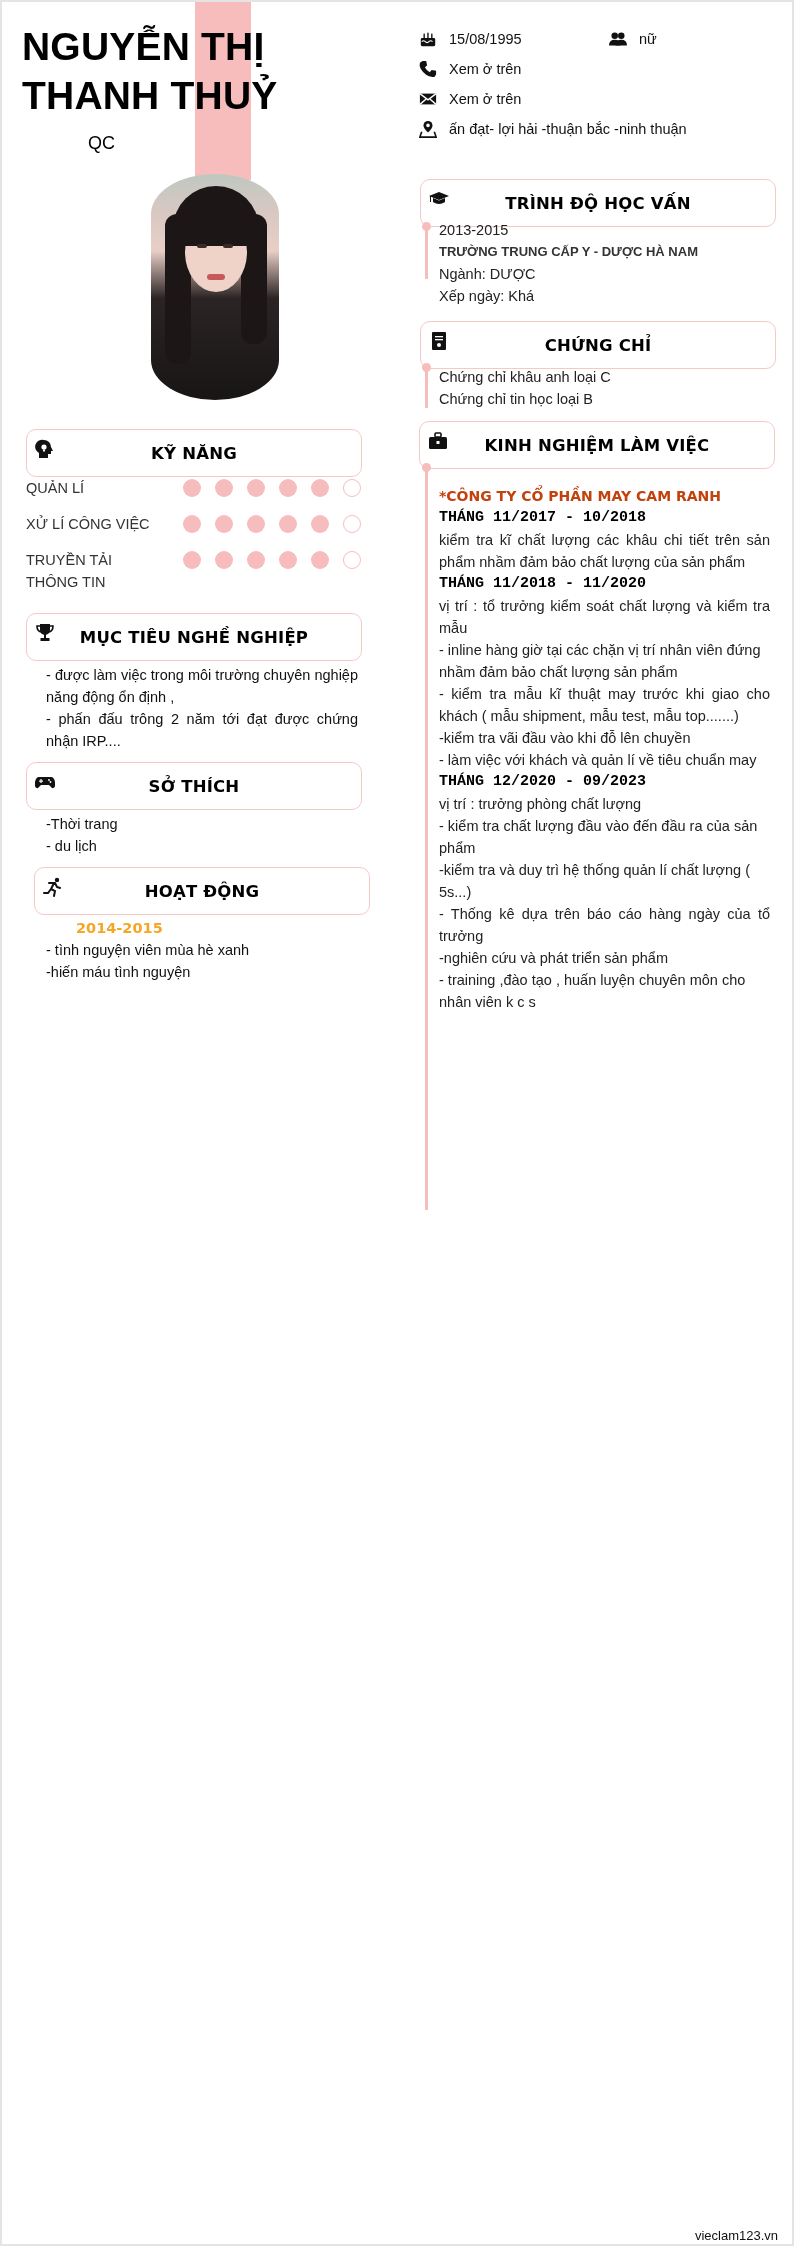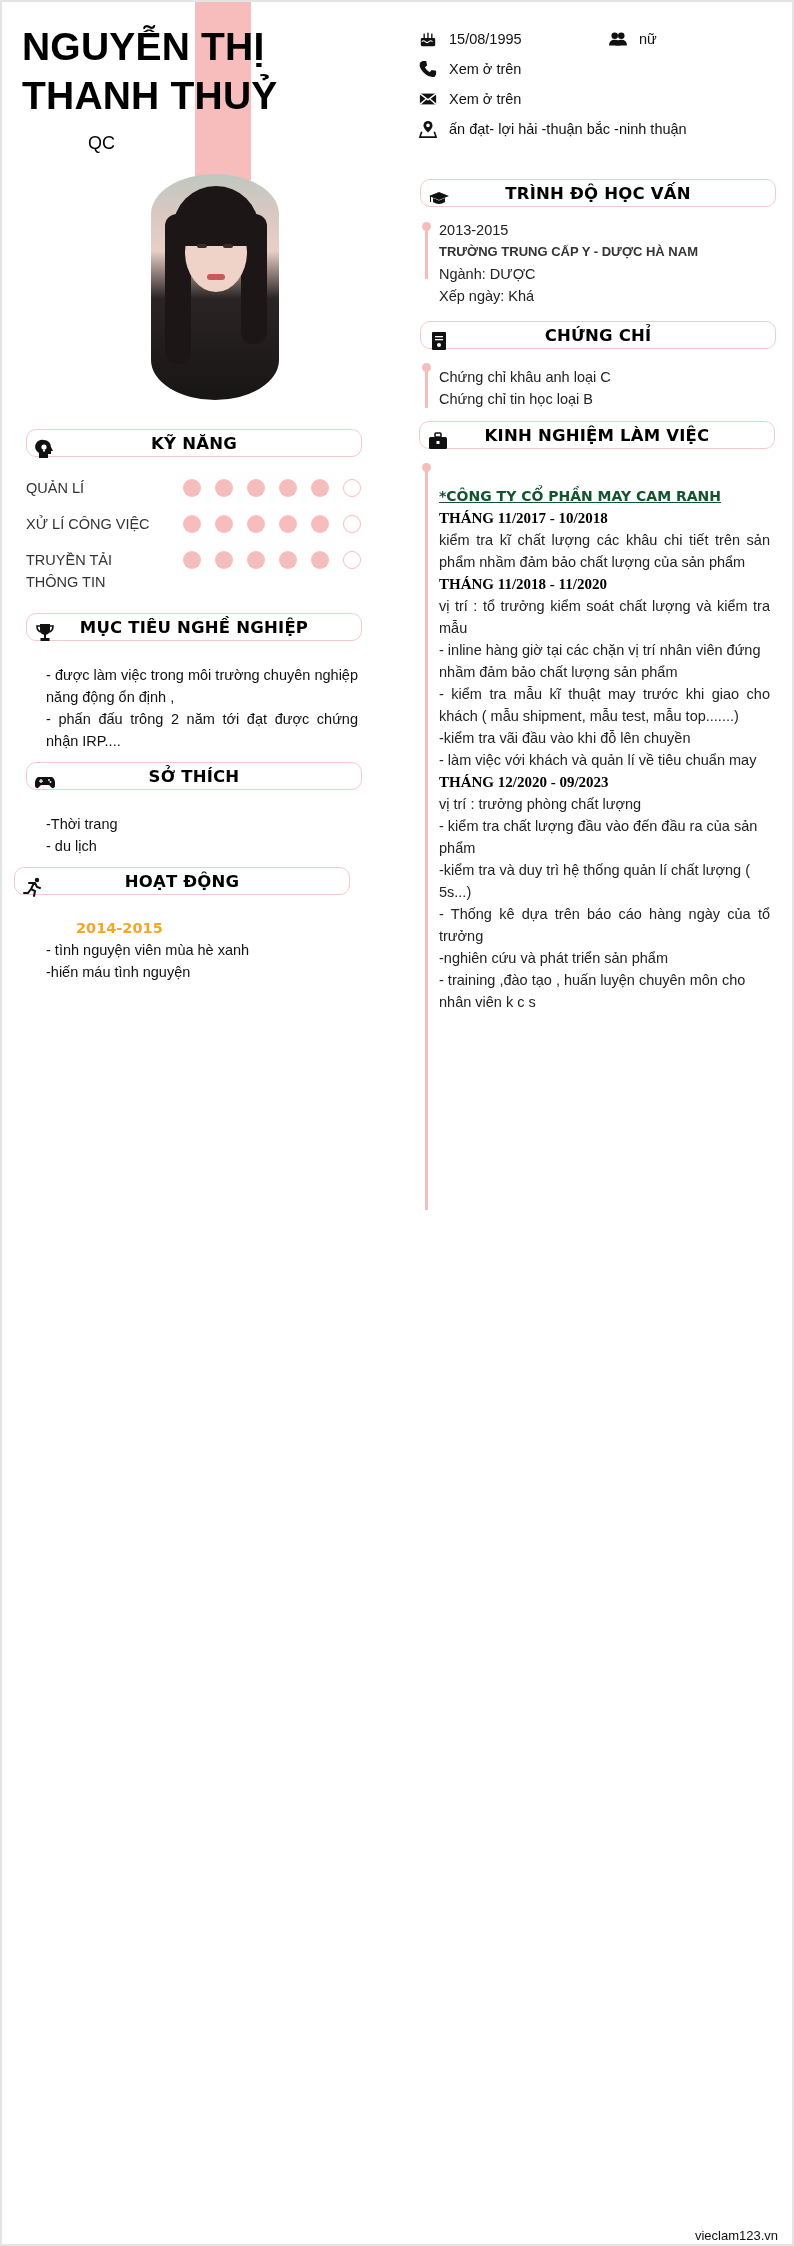--- a/index.html
+++ b/index.html
@@ -15,42 +15,42 @@
   .photo .hairl { position: absolute; left: 14px; top: 40px; width: 26px; height: 150px; border-radius: 12px; background: #1c1616; }
   .photo .hairr { position: absolute; left: 90px; top: 40px; width: 26px; height: 130px; border-radius: 12px; background: #1c1616; }
   .photo .lips { position: absolute; left: 56px; top: 100px; width: 18px; height: 6px; border-radius: 3px; background: #c65a5a; }
   .photo .eye { position: absolute; top: 70px; width: 10px; height: 4px; border-radius: 2px; background: #3a2a2a; }
 
   .contact { position: absolute; left: 415px; top: 26px; font-size: 14.5px; color: #111; }
   .contact .row { position: absolute; left: 0; height: 22px; display: flex; align-items: center; white-space: nowrap; }
   .contact .ico { width: 22px; height: 20px; display: inline-flex; align-items: center; justify-content: center; margin-right: 10px; }
   .contact svg { width: 18px; height: 18px; }
 
-  .sec-head { position: absolute; height: 28px; border: 1.5px solid #f6c9c9; border-radius: 10px; background: #fff; display: flex; align-items: center; justify-content: center; }
+  .sec-head { position: absolute; height: 48px; border: 1.5px solid #f6c9c9; border-radius: 10px; background: #fff; display: flex; align-items: center; justify-content: center; }
   .sec-head .title { font-family: "DejaVu Sans", sans-serif; font-weight: bold; font-size: 16.5px; color: #000; letter-spacing: 0.2px; }
   .sec-head .hico { position: absolute; left: 8px; top: 9px; width: 20px; height: 20px; }
   .sec-head .hico svg { width: 20px; height: 20px; }
   .skills { position: absolute; left: 24px; top: 475px; width: 340px; font-size: 14.5px; color: #333; }
   .skill-row { position: absolute; left: 0; width: 340px; }
   .skill-name { position: absolute; left: 0; top: 0; width: 150px; line-height: 22px; }
   .dots { position: absolute; left: 157px; top: 2px; display: flex; }
   .dot { width: 18px; height: 18px; border-radius: 50%; margin-right: 14px; background: #f7bcbc; }
   .dot.empty { background: #fff; border: 1.2px solid #f7bcbc; }
 
   .ptext { position: absolute; font-size: 14.5px; line-height: 22px; color: #111; }
   .justify { text-align: justify; }
   .year-orange { color: #f5a623; font-weight: bold; font-family: "DejaVu Sans", sans-serif; font-size: 14.5px; }
 
   .timeline { position: absolute; left: 423px; width: 3px; background: #f7bcbc; }
   .tdot { position: absolute; left: 420px; width: 9px; height: 9px; border-radius: 50%; background: #f7bcbc; }
 
   .rtext { position: absolute; left: 437px; width: 331px; font-size: 14.5px; line-height: 22px; color: #222; }
   .rtext .b { font-weight: bold; color: #333; font-size: 13px; }
-  .company { font-family: "DejaVu Sans", sans-serif; font-weight: bold; text-decoration: underline; font-size: 14px; color: #14532d; }
-  .period { font-family: Liberation Serif, serif; font-weight: bold; font-size: 15px; color: #000; }
+  .company { font-family: "DejaVu Sans", sans-serif; font-weight: bold; font-size: 14px; color: #c2410c; }
+  .period { font-family: Liberation Mono, monospace; font-weight: bold; font-size: 15px; color: #000; }
   .line { display: block; }
 
   .footer { position: absolute; right: 14px; top: 2226px; font-size: 13px; color: #111; }
 </style>
 </head>
 <body>
 
 <div class="page">
 
   <div class="pink-band"></div>
@@ -201,21 +201,21 @@
           <circle cx="15.5" cy="8" r="0.9" fill="#fff"></circle>
         </svg>
     </span>
     <span class="title">SỞ THÍCH</span>
   </div>
   <div class="ptext" style="left:44px;top:811px;width:312px;">
     <span class="line">-Thời trang</span>
     <span class="line">- du lịch</span>
   </div>
 
-  <div class="sec-head" style="left:12px;top:865px;width:336px;text-align:right;">
+  <div class="sec-head" style="left:32px;top:865px;width:336px;text-align:right;">
     <span class="hico">
       <svg viewBox="0 0 20 20">
           <circle cx="14" cy="3" r="2.2" fill="#111"></circle>
           <path d="M6 6 l6 0 l2 4 l3 1 M11 6 l-3 6 l4 2 l-1 5 M8 12 l-3 4 l-4 0" stroke="#111" stroke-width="2" fill="none" stroke-linecap="round"></path>
         </svg>
     </span>
     <span class="title">HOẠT ĐỘNG</span>
   </div>
   <div class="ptext" style="left:74px;top:915px;">
     <span class="year-orange">2014-2015</span>

